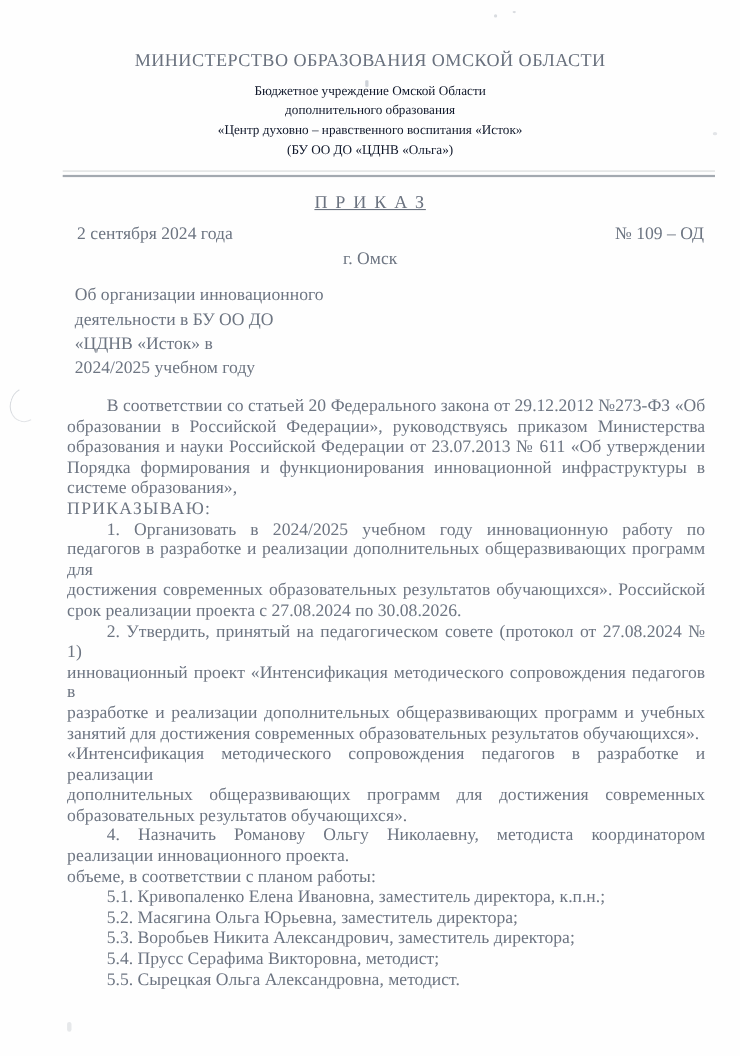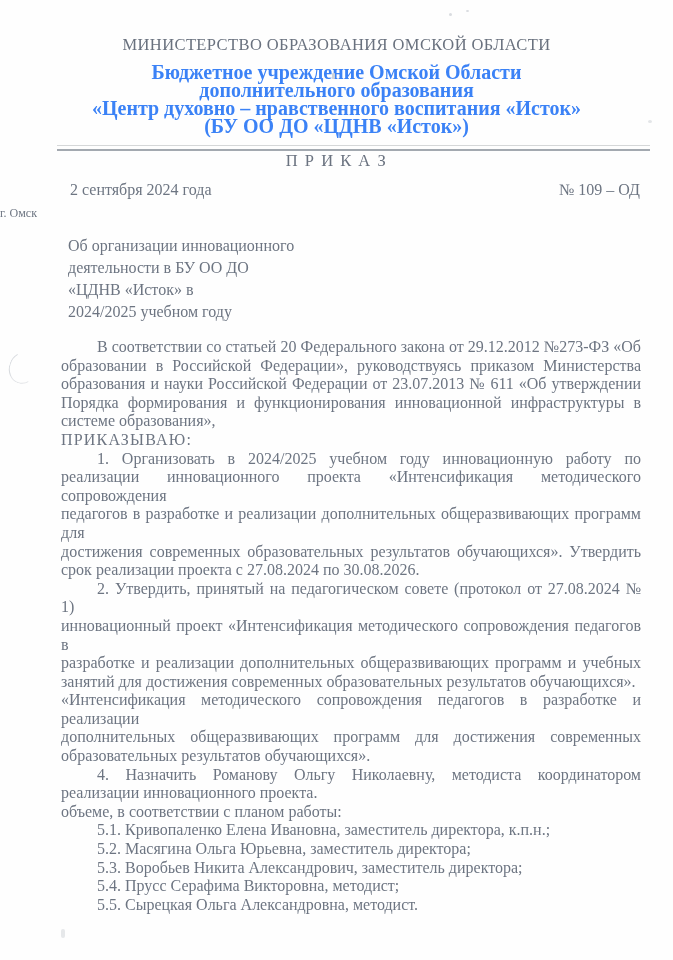--- a/index.html
+++ b/index.html
@@ -6,60 +6,61 @@
   .page {
     position: relative;
     width: 673px;
     height: 960px;
     margin: 0 auto;
     background: #fefefe;
     overflow: hidden;
     font-family: "Liberation Serif", "DejaVu Serif", serif;
     color: #6d7582;
     box-sizing: border-box;
-    padding-top: 36px;
+    padding-top: 46px;
   }
   .center { text-align: center; }
   .ministry {
     font-size: 16.5px;
     line-height: 17px;
     letter-spacing: 0.4px;
     color: #69717e;
   }
   .org {
     margin-top: 10px;
-    font-size: 20px;
+    font-size: 12px;
     line-height: 18px;
-    color: #3b82f6;
-    font-weight: bold;
+    color: #0f172a;
   }
   .rule {
     margin: 10px 23px 0 57px;
     height: 3px;
     border-top: 1px solid #d5d7d8;
     border-bottom: 2px solid #a3a9b0;
   }
   .title {
+    margin-top: 13px;
     font-size: 16.5px;
     letter-spacing: 1.5px;
     text-align: center;
     color: #6b7380;
+    text-decoration: underline;
   }
   .meta {
     margin-top: 10px;
     display: flex;
     justify-content: space-between;
     padding: 0 33px 0 70px;
     font-size: 16px;
     line-height: 18px;
   }
   .city {
     margin-top: 5px;
-    text-align: left;
-    font-size: 12px;
+    text-align: center;
+    font-size: 16px;
     line-height: 18px;
   }
   .subject {
     margin: 13px 0 0 68px;
     font-size: 16px;
     line-height: 22px;
     width: 260px;
   }
   .docbody {
     margin: 15px 32px 0 61px;
@@ -100,21 +101,21 @@
   <div class="speck s4"></div>
   <div class="speck s5"></div>
   <div class="arc-mark"></div>
 
   <div class="center ministry">МИНИСТЕРСТВО ОБРАЗОВАНИЯ ОМСКОЙ ОБЛАСТИ</div>
 
   <div class="center org">
     <div>Бюджетное учреждение Омской Области</div>
     <div>дополнительного образования</div>
     <div>«Центр духовно – нравственного воспитания «Исток»</div>
-    <div>(БУ ОО ДО «ЦДНВ «Исток»)</div>
+    <div>(БУ ОО ДО «ЦДНВ «Ольга»)</div>
   </div>
 
   <div class="rule"></div>
 
   <div class="title">П Р И К А З</div>
 
   <div class="meta">
     <span>2 сентября 2024 года</span>
     <span>№ 109 – ОД</span>
   </div>
@@ -134,23 +135,22 @@
         <div class="line j">образовании в Российской Федерации», руководствуясь приказом Министерства</div>
         <div class="line j">образования и науки Российской Федерации от 23.07.2013 № 611 «Об утверждении</div>
         <div class="line j">Порядка формирования и функционирования инновационной инфраструктуры в</div>
         <div class="line">системе образования»,</div>
       </div>
       <div class="para">
         <div class="line caps">ПРИКАЗЫВАЮ:</div>
       </div>
       <div class="para">
         <div class="line j i">1. Организовать в 2024/2025 учебном году инновационную работу по</div>
-        <div class="line j">реализации инновационного проекта «Интенсификация методического сопровождения</div>
         <div class="line j">педагогов в разработке и реализации дополнительных общеразвивающих программ для</div>
-        <div class="line j">достижения современных образовательных результатов обучающихся». Утвердить</div>
+        <div class="line j">достижения современных образовательных результатов обучающихся». Российской</div>
         <div class="line">срок реализации проекта с 27.08.2024 по 30.08.2026.</div>
       </div>
       <div class="para">
         <div class="line j i">2. Утвердить, принятый на педагогическом совете (протокол от 27.08.2024 № 1)</div>
         <div class="line j">инновационный проект «Интенсификация методического сопровождения педагогов в</div>
         <div class="line j">разработке и реализации дополнительных общеразвивающих программ и учебных</div>
         <div class="line">занятий для достижения современных образовательных результатов обучающихся».</div>
       </div>
       <div class="para">
         <div class="line j">«Интенсификация методического сопровождения педагогов в разработке и реализации</div>

